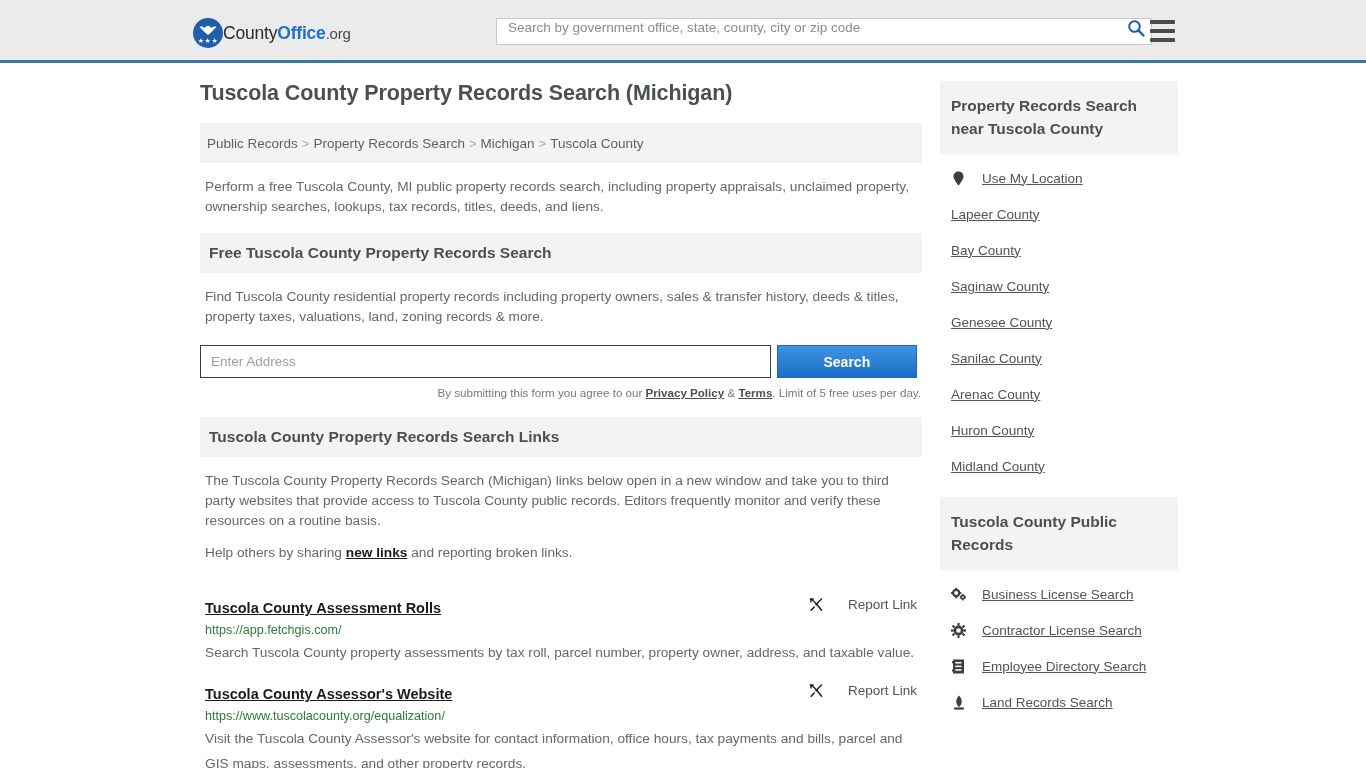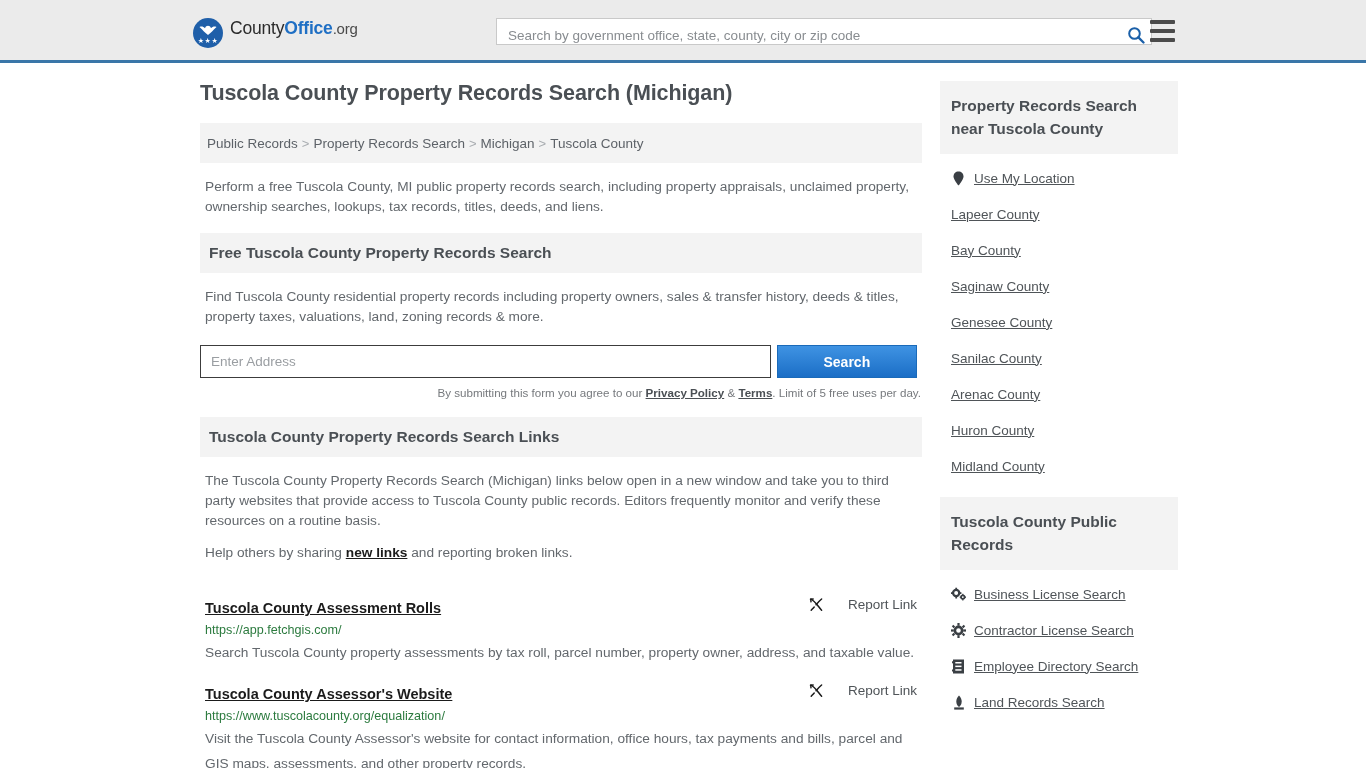--- a/index.html
+++ b/index.html
@@ -16,24 +16,24 @@
   .site-header {
     height: 63px;
     background: #ebebeb;
     border-bottom: 3px solid #3a76a8;
     display: flex;
     align-items: center;
     position: relative;
   }
   .logo-wrap {
     display: flex;
+    align-items: center;
     position: absolute;
     left: 193px;
     top: 18px;
-    gap: 7px;
   }
   .logo-mark {
     width: 30px; height: 30px;
     border-radius: 50%;
     background: #1f5fa9;
     position: relative;
     flex: none;
     overflow: hidden;
   }
   .logo-mark .eagle {
@@ -62,21 +62,21 @@
 
   .header-search {
     position: absolute;
     left: 496px;
     top: 18px;
     width: 656px;
     height: 27px;
     background: #ffffff;
     border: 1px solid #c9c9c9;
     display: flex;
-    align-items: flex-end;
+    align-items: flex-start;
     padding: 0 6px 0 9px;
   }
   .header-search input {
     flex: 1;
     border: none;
     outline: none;
     font-family: "Liberation Sans", sans-serif;
     font-size: 13.5px;
     color: #555;
     background: transparent;
@@ -243,21 +243,21 @@
     margin: 0;
     font-size: 15.5px;
     line-height: 23px;
     font-weight: bold;
     color: #4a4f54;
   }
   .side-list { padding: 0 0 0 11px; margin: 0; list-style: none; }
   .side-list li {
     display: flex;
     align-items: center;
-    gap: 8px;
+    gap: 16px;
     height: 36px;
   }
   .side-list li a {
     font-size: 13.5px;
     color: #4f5458;
     text-decoration: underline;
     cursor: pointer;
   }
   .side-icon {
     width: 15px;

